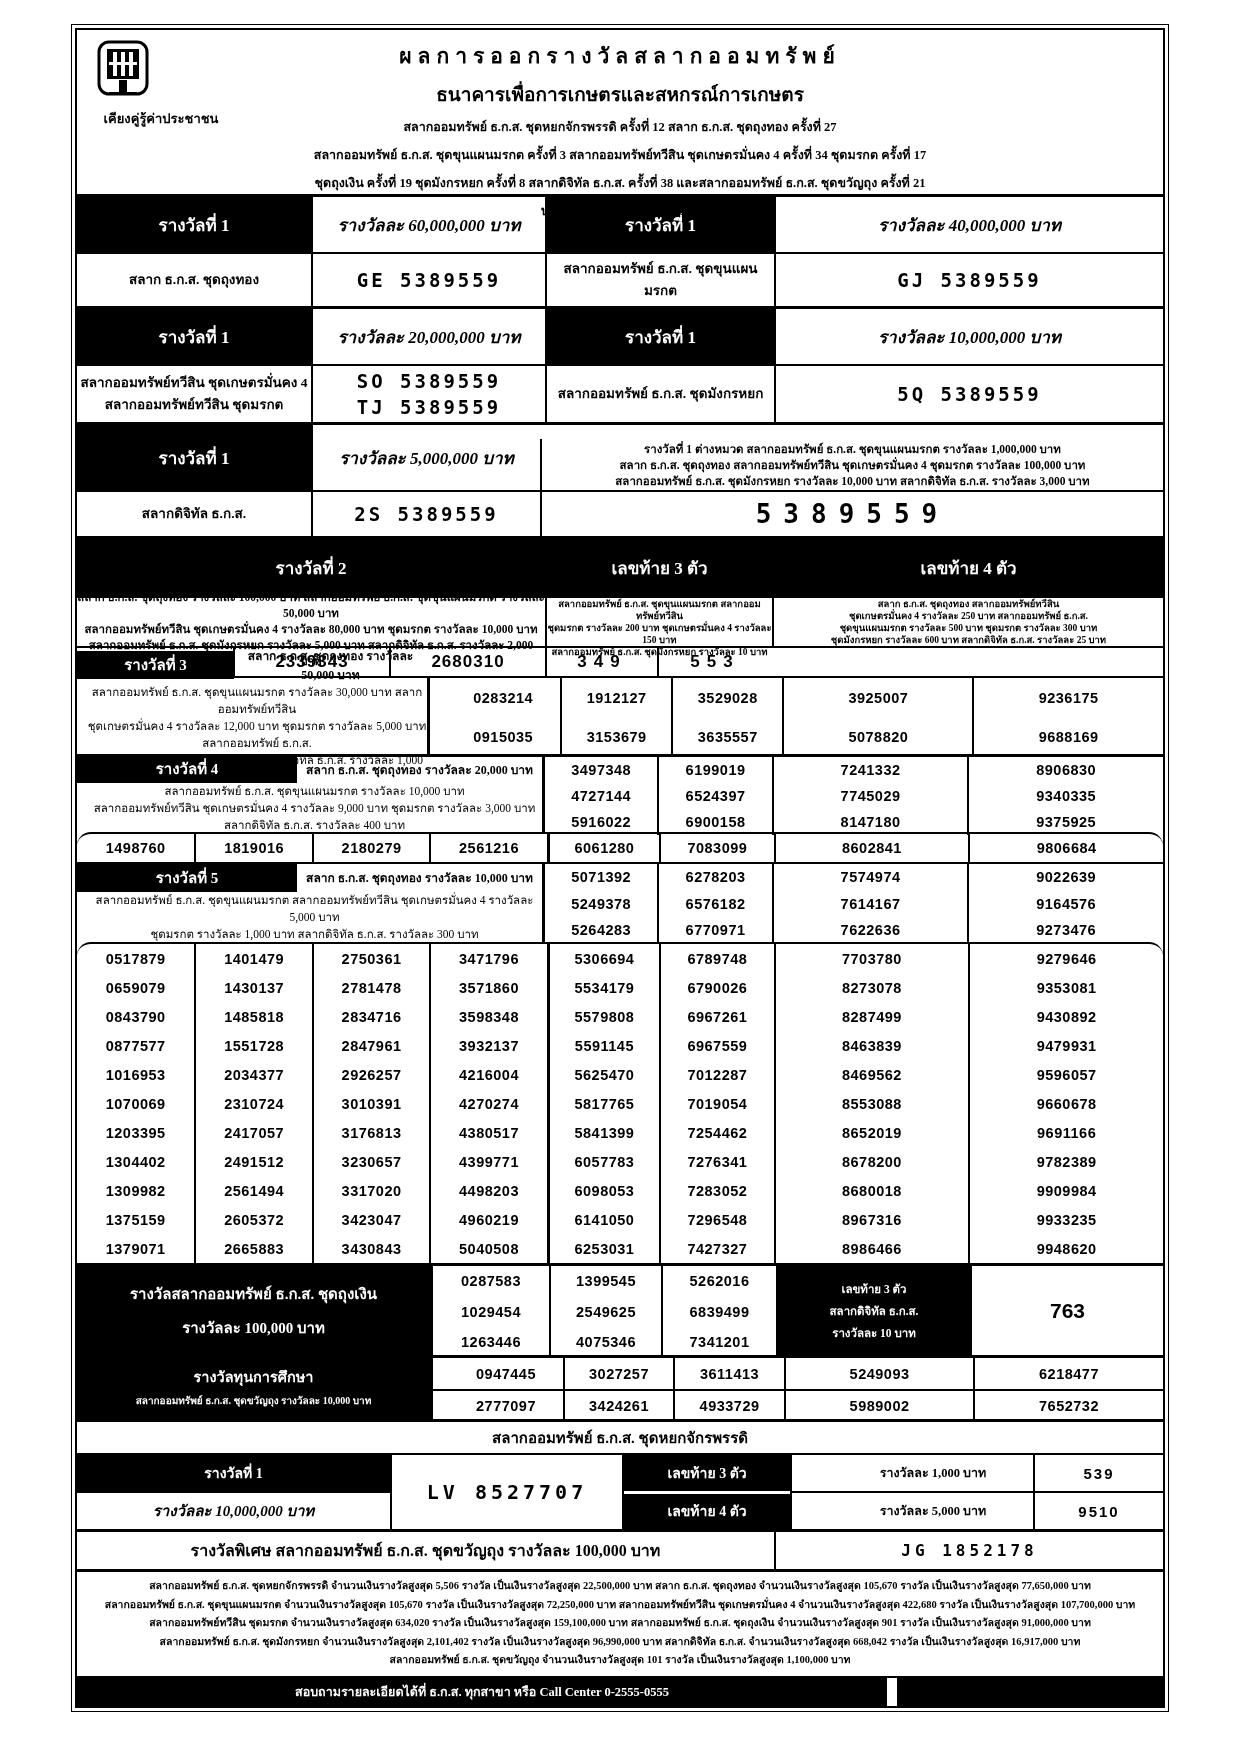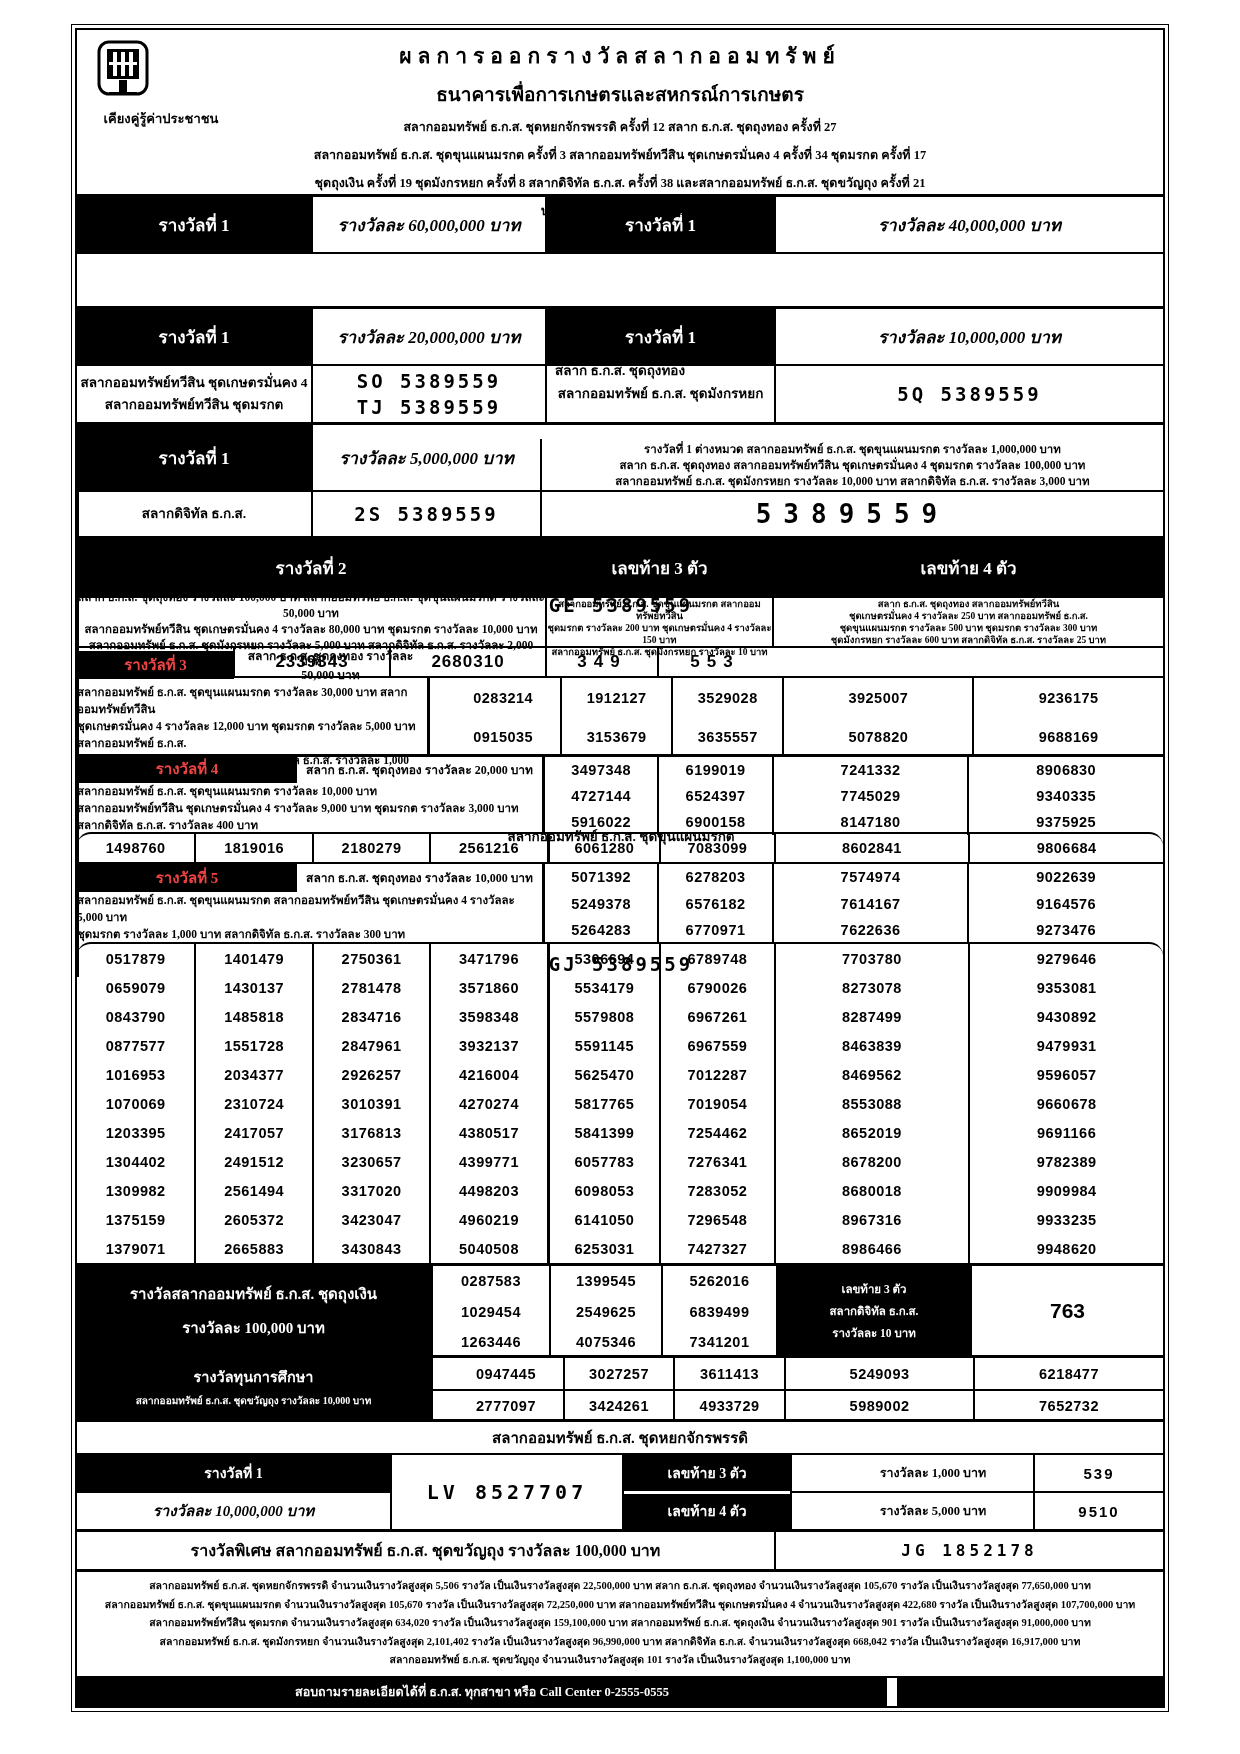--- a/index.html
+++ b/index.html
@@ -21,41 +21,41 @@
   .bt3 { border-top: 3px solid #000; }
   .cell { display: flex; align-items: center; justify-content: center; text-align: center; border-left: 2px solid #000; }
   .cell:first-child { border-left: none; }
   .grow { flex: 1 1 auto; }
   .wA { flex: 0 0 234px; } .wB { flex: 0 0 229px; }
   .wD1 { flex: 0 0 468px; } .wD2 { flex: 0 0 227px; }
   .w156 { flex: 0 0 156px; } .w112 { flex: 0 0 112px; } .w114 { flex: 0 0 114px; }
   .w353 { flex: 0 0 353px; } .w232 { flex: 0 0 232px; }
   .w313 { flex: 0 0 313px; } .w168 { flex: 0 0 168px; } .w243 { flex: 0 0 243px; }
   .w389 { flex: 0 0 389px; } .w194 { flex: 0 0 194px; } .w346 { flex: 0 0 346px; }
-  .h58 { height: 58px; } .h54 { height: 54px; flex-direction: column; } .h68 { height: 68px; } .h46 { height: 46px; }
+  .h58 { height: 58px; } .h54 { height: 54px; } .h68 { height: 68px; } .h46 { height: 46px; }
   .h60 { height: 60px; } .h50 { height: 50px; } .h30 { height: 30px; }
   .h92 { height: 92px; } .h64 { height: 64px; } .h34 { height: 34px; } .h76 { height: 76px; } .h40 { height: 40px; }
 
   .lbl { background: #000; color: #fff; font-weight: bold; font-size: 17px; }
   .amt { font-weight: bold; font-style: italic; font-size: 17px; }
   .prod { font-weight: bold; font-size: 13.5px; flex-direction: column; line-height: 22px; }
   .ser { font-family: "DejaVu Sans Mono", monospace; font-weight: bold; font-size: 19px; letter-spacing: 3px; flex-direction: column; line-height: 26px; }
   .bignum { font-family: "DejaVu Sans Mono", monospace; font-weight: bold; font-size: 26px; letter-spacing: 12px; }
   .d11 { font-weight: bold; font-size: 11.5px; line-height: 16px; flex-direction: column; margin-top: 14px; }
   .d9  { font-weight: bold; font-size: 9.5px;  line-height: 12px; flex-direction: column; }
   .num17 { font-family: "Liberation Sans", sans-serif; font-weight: bold; font-size: 17px; letter-spacing: 1px; }
   .sp7 { letter-spacing: 7px; } .sp9 { letter-spacing: 9px; }
 
   
   .pleft { border-right: 3px solid #000; display: flex; flex-direction: column; justify-content: center; padding: 2px 0; }
   .lblline { display: flex; align-items: center; }
-  .lblbox { background: #000; color: #ef4444; font-weight: bold; font-size: 15px; text-align: center; padding: 2px 0; }
+  .lblbox { background: #000; color: #ffffff; font-weight: bold; font-size: 15px; text-align: center; padding: 2px 0; }
   .b157 { flex: 0 0 157px; } .b220 { flex: 0 0 220px; }
   .hdl { flex: 1; text-align: center; font-weight: bold; font-size: 12px; }
-  .dline { text-align: left; font-weight: bold; font-size: 11.5px; line-height: 17px; }
+  .dline { text-align: center; font-weight: normal; font-size: 11.5px; line-height: 17px; margin-left: 10px; }
 
   
   .ngrid { display: grid; }
   .ncell { display: flex; align-items: center; justify-content: center; font-family: "Liberation Sans", sans-serif; font-weight: bold; font-size: 14.5px; letter-spacing: .5px; border-left: 2px solid #000; }
   .cols8 { grid-template-columns: 117fr 117fr 117fr 117fr 112fr 114fr 194fr 194fr; border-radius: 14px; }
   .cols8 > .ncell:nth-child(8n+1) { border-left: none; }
   .cols8 > .ncell:nth-child(8n+5) { border-left-width: 3px; }
   .cols5a { grid-template-columns: 117fr 113fr 114fr 194fr 195fr; padding-left: 16px; }
   .cols5a > .ncell:nth-child(5n+1) { border-left: none; }
   .cols4r { grid-template-columns: 112fr 114fr 195fr 195fr; }

